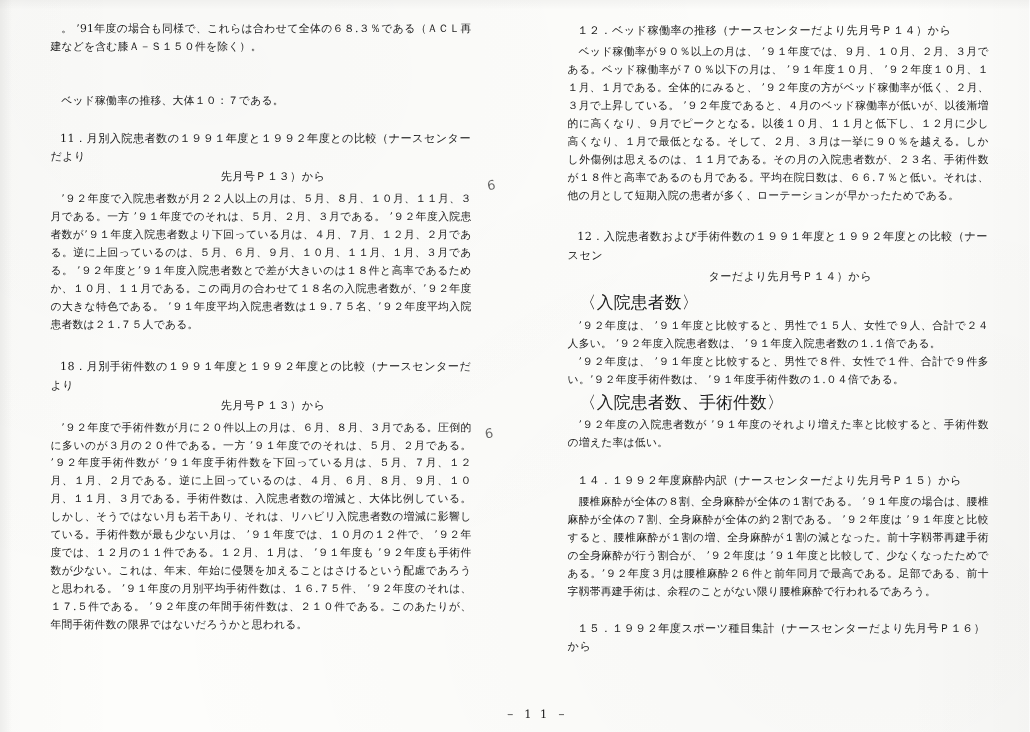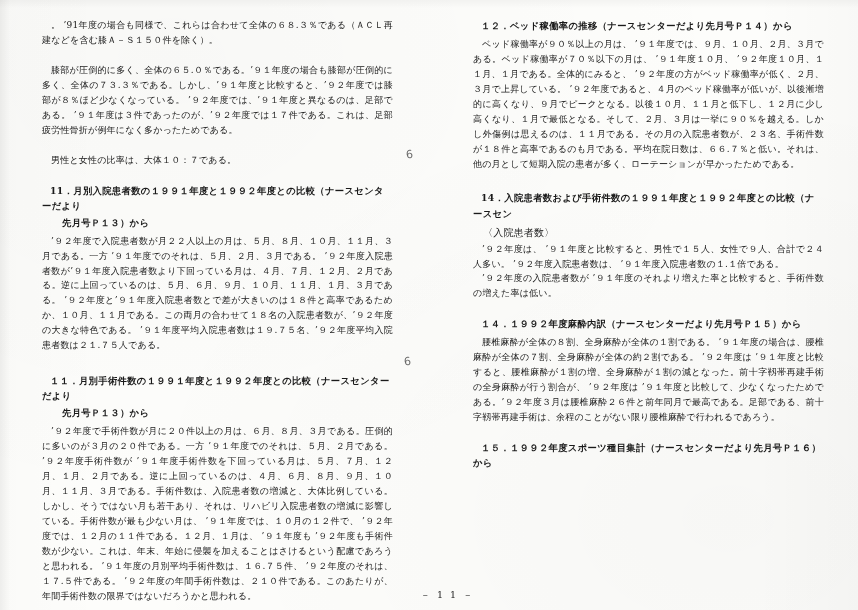--- a/index.html
+++ b/index.html
@@ -48,41 +48,42 @@
   }
   .col.right {
     padding: 0 34px 0 44px;
   }
   .blk {
     margin: 0 0 11px 0;
   }
   .heading {
     font-size: 9.3px;
     line-height: 1.62;
-    font-weight: 700;
+    font-weight: 400;
     letter-spacing: 0.35px;
     margin: 0 0 4px 0;
     text-indent: 8px;
   }
   .heading.sub {
     text-indent: 20px;
     margin-top: -2px;
+    text-align: center;
   }
   p.body {
     font-size: 9px;
     line-height: 1.66;
     margin: 0;
     letter-spacing: 0.2px;
     text-align: justify;
     text-indent: 9px;
   }
   .gap-s { height: 4px; }
   .gap-m { height: 9px; }
   .smallhead {
-    font-size: 10px;
+    font-size: 14px;
     line-height: 1.6;
     margin: 0 0 1px 0;
     text-indent: 10px;
     letter-spacing: 0.2px;
   }
   .pageno {
     position: absolute;
     left: 0;
     right: 0;
     bottom: 8px;
@@ -122,51 +123,53 @@
   <div class="edge-top"></div>
 
   <div class="columns">
 
     <div class="col left">
       <div class="blk">
         <p class="body">。 ’91年度の場合も同様で、これらは合わせて全体の６８.３％である（ＡＣＬ再建などを含む膝Ａ－Ｓ１５０件を除く）。</p>
       </div>
       <div class="gap-s"></div>
       <div class="blk">
-        <p class="body">膝部が圧倒的に多く、全体の６５.０％である。’９１年度の場合も膝部が圧倒的に多く、全体の７３.３％である。しかし、’９１年度と比較すると、’９２年度では膝部が８％ほど少なくなっている。 ’９２年度では、’９１年度と異なるのは、足部である。 ’９１年度は３件であったのが、’９２年度では１７件である。これは、足部疲労性骨折が例年になく多かったためである。</p>
       </div>
       <div class="gap-s"></div>
       <div class="blk">
-        <p class="body">男性と女性の比率は、大体１０：７である。</p>
+        <p class="body">ベッド稼働率の推移、大体１０：７である。</p>
       </div>
       <div class="gap-s"></div>
       <div class="blk">
         <div class="heading">11．月別入院患者数の１９９１年度と１９９２年度との比較（ナースセンターだより</div>
         <div class="heading sub">先月号Ｐ１３）から</div>
         <p class="body">’９２年度で入院患者数が月２２人以上の月は、５月、８月、１０月、１１月、３月である。一方 ’９１年度でのそれは、５月、２月、３月である。 ’９２年度入院患者数が’９１年度入院患者数より下回っている月は、４月、７月、１２月、２月である。逆に上回っているのは、５月、６月、９月、１０月、１１月、１月、３月である。 ’９２年度と’９１年度入院患者数とで差が大きいのは１８件と高率であるためか、１０月、１１月である。この両月の合わせて１８名の入院患者数が、’９２年度の大きな特色である。 ’９１年度平均入院患者数は１９.７５名、’９２年度平均入院患者数は２１.７５人である。</p>
       </div>
       <div class="gap-m"></div>
       <div class="blk">
-        <div class="heading">１１．月別手術件数の１９９１年度と１９９２年度との比較（ナースセンターだより</div>
+        <div class="heading">18．月別手術件数の１９９１年度と１９９２年度との比較（ナースセンターだより</div>
         <div class="heading sub">先月号Ｐ１３）から</div>
         <p class="body">’９２年度で手術件数が月に２０件以上の月は、６月、８月、３月である。圧倒的に多いのが３月の２０件である。一方 ’９１年度でのそれは、５月、２月である。 ’９２年度手術件数が ’９１年度手術件数を下回っている月は、５月、７月、１２月、１月、２月である。逆に上回っているのは、４月、６月、８月、９月、１０月、１１月、３月である。手術件数は、入院患者数の増減と、大体比例している。しかし、そうではない月も若干あり、それは、リハビリ入院患者数の増減に影響している。手術件数が最も少ない月は、 ’９１年度では、１０月の１２件で、 ’９２年度では、１２月の１１件である。１２月、１月は、 ’９１年度も ’９２年度も手術件数が少ない。これは、年末、年始に侵襲を加えることはさけるという配慮であろうと思われる。 ’９１年度の月別平均手術件数は、１６.７５件、 ’９２年度のそれは、１７.５件である。 ’９２年度の年間手術件数は、２１０件である。このあたりが、年間手術件数の限界ではないだろうかと思われる。</p>
       </div>
     </div>
 
     <div class="col right">
       <div class="blk">
         <div class="heading">１２．ベッド稼働率の推移（ナースセンターだより先月号Ｐ１４）から</div>
         <p class="body">ベッド稼働率が９０％以上の月は、 ’９１年度では、９月、１０月、２月、３月である。ベッド稼働率が７０％以下の月は、 ’９１年度１０月、 ’９２年度１０月、１１月、１月である。全体的にみると、 ’９２年度の方がベッド稼働率が低く、２月、３月で上昇している。 ’９２年度であると、４月のベッド稼働率が低いが、以後漸増的に高くなり、９月でピークとなる。以後１０月、１１月と低下し、１２月に少し高くなり、１月で最低となる。そして、２月、３月は一挙に９０％を越える。しかし外傷例は思えるのは、１１月である。その月の入院患者数が、２３名、手術件数が１８件と高率であるのも月である。平均在院日数は、６６.７％と低い。それは、他の月として短期入院の患者が多く、ローテーションが早かったためである。</p>
         <div class="gap-s"></div>
       </div>
       <div class="gap-s"></div>
       <div class="blk">
-        <div class="heading">14．入院患者数および手術件数の１９９１年度と１９９２年度との比較（ナースセン</div>
+        <div class="heading">12．入院患者数および手術件数の１９９１年度と１９９２年度との比較（ナースセン</div>
+        <div class="heading sub">ターだより先月号Ｐ１４）から</div>
         <div class="smallhead">〈入院患者数〉</div>
         <p class="body">’９２年度は、 ’９１年度と比較すると、男性で１５人、女性で９人、合計で２４人多い。 ’９２年度入院患者数は、 ’９１年度入院患者数の１.１倍である。</p>
+        <p class="body">’９２年度は、 ’９１年度と比較すると、男性で８件、女性で１件、合計で９件多い。’９２年度手術件数は、 ’９１年度手術件数の１.０４倍である。</p>
+        <div class="smallhead">〈入院患者数、手術件数〉</div>
         <p class="body">’９２年度の入院患者数が ’９１年度のそれより増えた率と比較すると、手術件数の増えた率は低い。</p>
       </div>
       <div class="gap-s"></div>
       <div class="blk">
         <div class="heading">１４．１９９２年度麻酔内訳（ナースセンターだより先月号Ｐ１５）から</div>
         <p class="body">腰椎麻酔が全体の８割、全身麻酔が全体の１割である。 ’９１年度の場合は、腰椎麻酔が全体の７割、全身麻酔が全体の約２割である。 ’９２年度は ’９１年度と比較すると、腰椎麻酔が１割の増、全身麻酔が１割の減となった。前十字靱帯再建手術の全身麻酔が行う割合が、 ’９２年度は ’９１年度と比較して、少なくなったためである。’９２年度３月は腰椎麻酔２６件と前年同月で最高である。足部である、前十字靱帯再建手術は、余程のことがない限り腰椎麻酔で行われるであろう。</p>
       </div>
       <div class="gap-s"></div>
       <div class="blk">
         <div class="heading">１５．１９９２年度スポーツ種目集計（ナースセンターだより先月号Ｐ１６）から</div>

